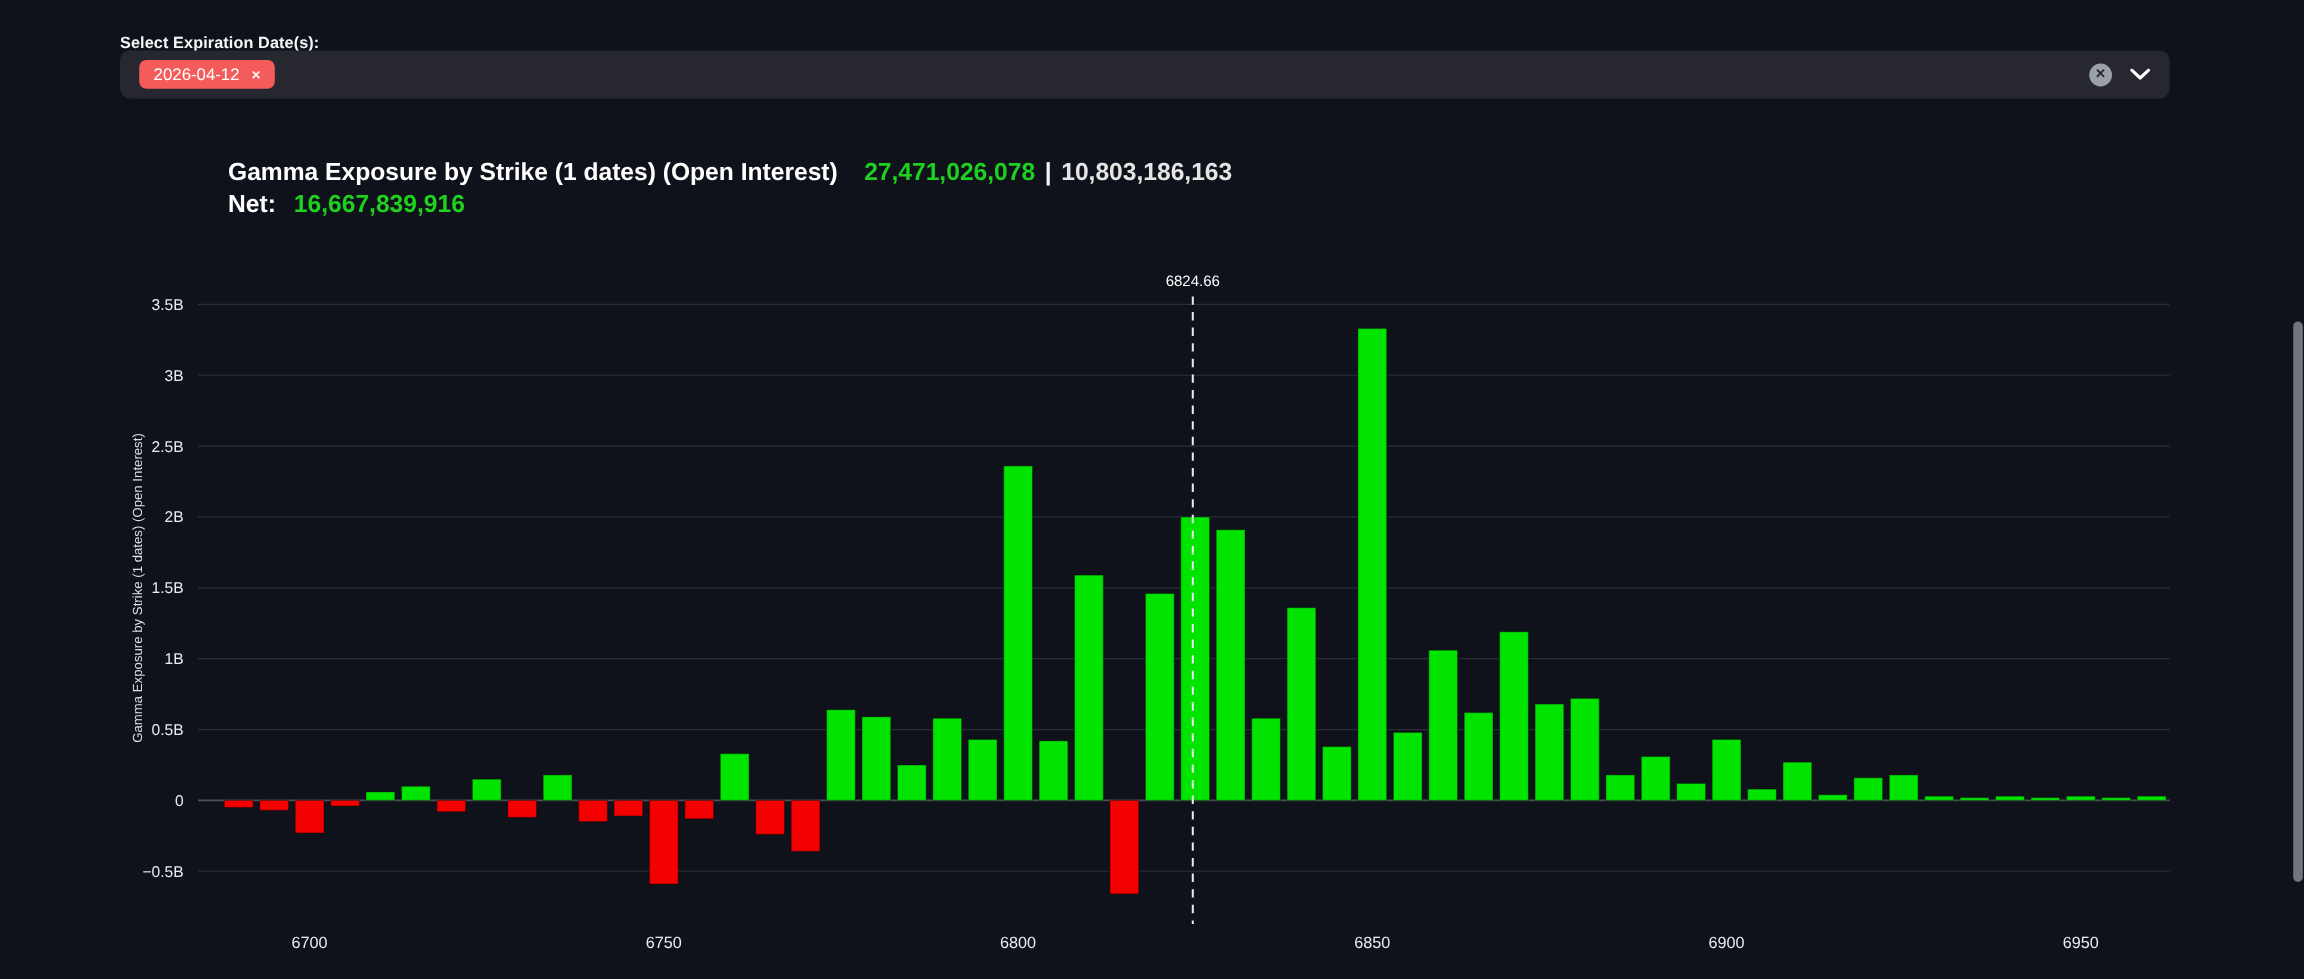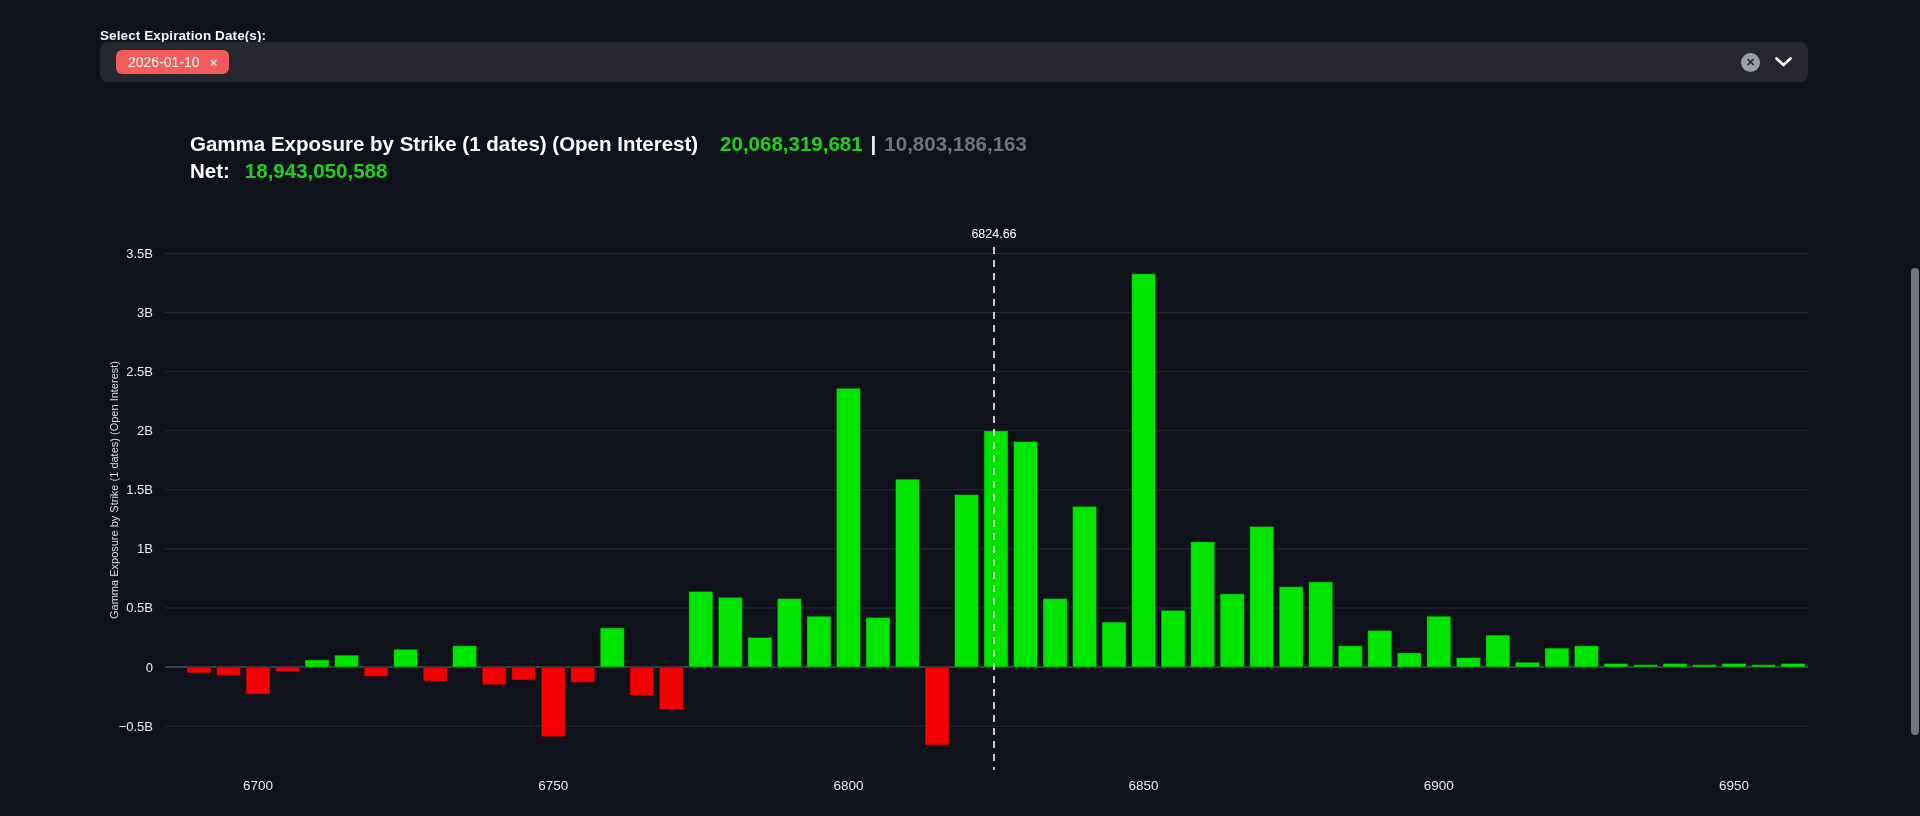--- a/index.html
+++ b/index.html
@@ -47,43 +47,43 @@
     background:#71757c; border-radius:4px; cursor:pointer;
   }
 </style>
 </head>
 <body>
 
 <div class="expiration-label">Select Expiration Date(s):</div>
 
 <div class="select-control">
   <span class="chip" style="background: rgb(244, 91, 91);">
-    <span>2026-01-10</span>
+    <span>2026-04-12</span>
     <span class="chip-x">×</span>
   </span>
   <span class="select-icons">
     <span class="clear-circle">✕</span>
     <span class="chevron">
       <svg width="17" height="10" viewBox="0 0 17 10">
         <polyline points="1.5,1.5 8.5,8 15.5,1.5" fill="none" stroke="#ffffff" stroke-width="2.6" stroke-linecap="round" stroke-linejoin="round"></polyline>
       </svg>
     </span>
   </span>
 </div>
 
 <div class="chart-header">
   <div class="header-row">
     <span>Gamma Exposure by Strike (1 dates) (Open Interest)</span>
-    <span class="pos-total" id="pos-total" style="color: rgb(31, 209, 31);">20,068,319,681</span>
+    <span class="pos-total" id="pos-total" style="color: rgb(31, 209, 31);">27,471,026,078</span>
     <span class="pipe">|</span>
-    <span id="neg-total" style="color: #737373;">10,803,186,163</span>
+    <span id="neg-total" style="color: #e5e5e5;">10,803,186,163</span>
   </div>
   <div class="header-row">
     <span class="net-label">Net:</span>
-    <span id="net-value" style="color: rgb(31, 209, 31);">18,943,050,588</span>
+    <span id="net-value" style="color: rgb(31, 209, 31);">16,667,839,916</span>
   </div>
 </div>
 
 <svg id="plot" class="plot-svg" width="1920" height="816" viewBox="0 0 1920 816">
     <g>
       <line x1="165" x2="1808" y1="253.65000000000003" y2="253.65000000000003" stroke="#2a2e37" stroke-width="1"></line>
       <line x1="165" x2="1808" y1="312.70000000000005" y2="312.70000000000005" stroke="#2a2e37" stroke-width="1"></line>
       <line x1="165" x2="1808" y1="371.75" y2="371.75" stroke="#2a2e37" stroke-width="1"></line>
       <line x1="165" x2="1808" y1="430.8" y2="430.8" stroke="#2a2e37" stroke-width="1"></line>
       <line x1="165" x2="1808" y1="489.85" y2="489.85" stroke="#2a2e37" stroke-width="1"></line>

